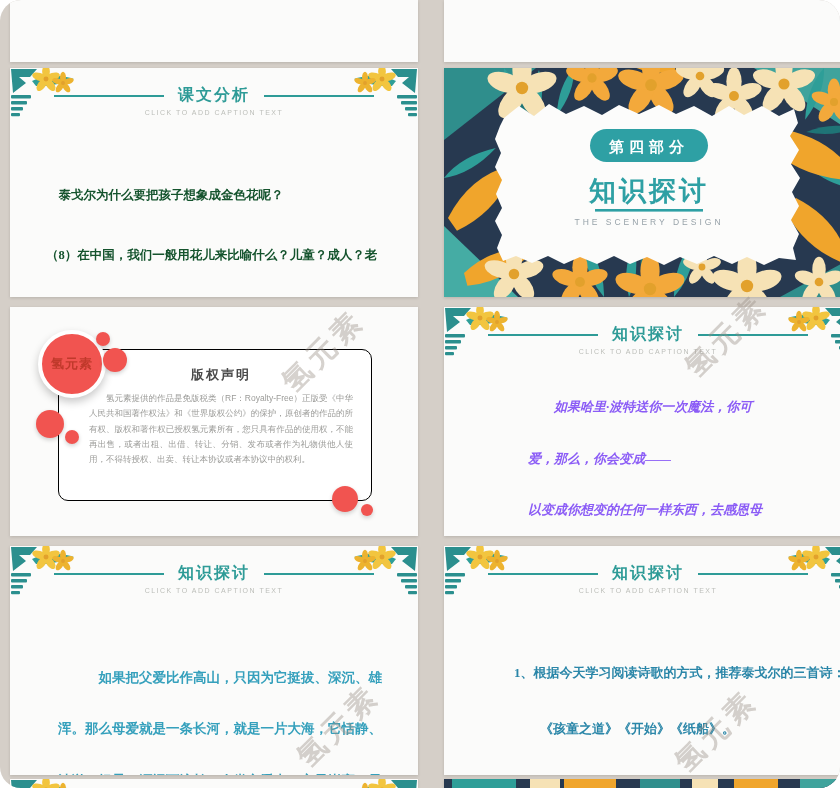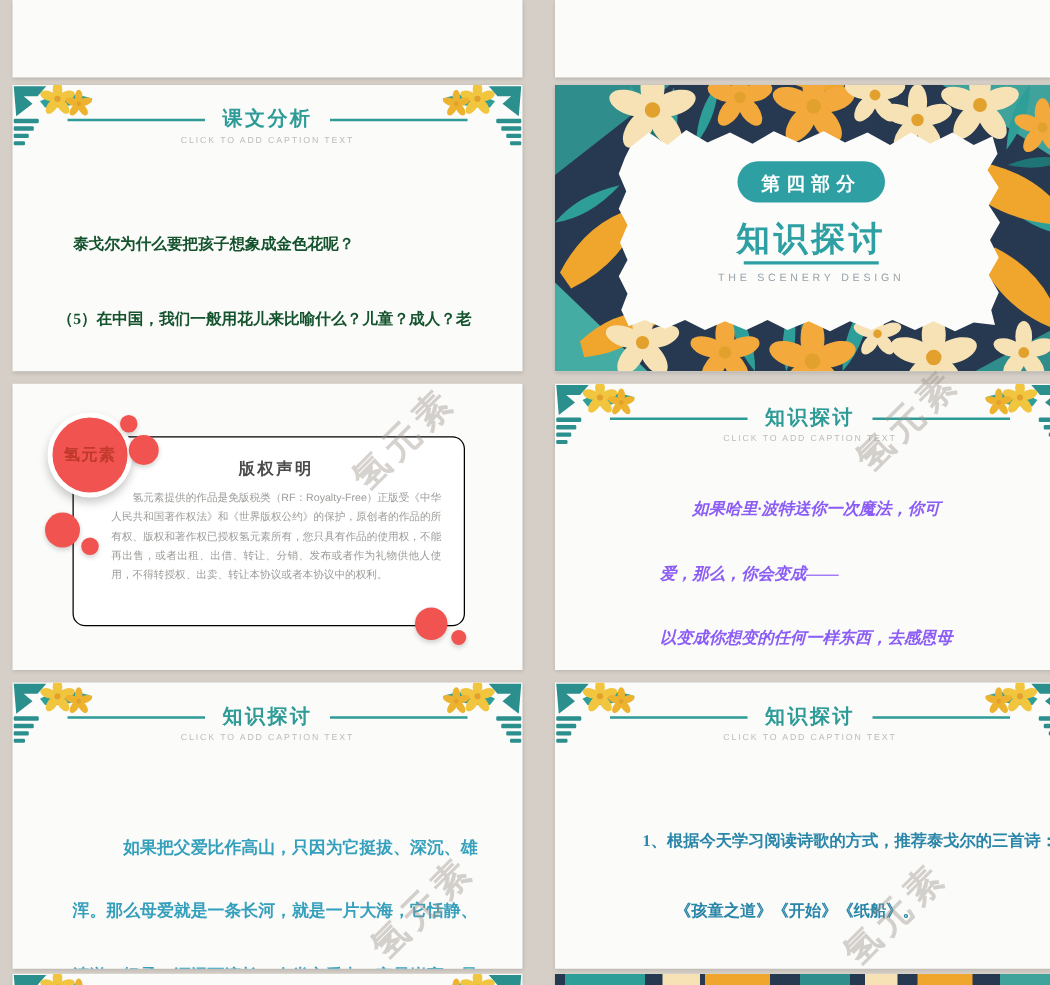--- a/index.html
+++ b/index.html
@@ -1,17 +1,17 @@
 <!DOCTYPE html>
 <html><head>
 <meta charset="utf-8">
 <style>
   html,body{margin:0;padding:0;}
   .canvas{position:relative;width:840px;height:788px;background:#D5CFC8;overflow:hidden;
-          font-family:"Liberation Serif","DejaVu Serif",serif;}
+          font-family:"Liberation Serif","DejaVu Serif",serif;border-radius:21px;}
   .slide{position:absolute;width:408px;height:229px;background:#FBFBFA;
          box-shadow:0 1px 3px rgba(0,0,0,.14);overflow:hidden;}
   .col-l{left:10px;} .col-r{left:444px;}
   .row-0{top:0;height:62px;} .row-1{top:68px;} .row-2{top:307px;} .row-3{top:546px;}
   .row-4{top:779px;height:9px;}
 
   
   .corner{position:absolute;top:0;left:0;}
   .corner.tr{left:auto;right:0;transform:scaleX(-1);}
 
@@ -104,21 +104,21 @@
         <use href="#corner-deco"></use>
       </svg>
     <div class="s-head">
       <div class="hline"></div>
       <div class="htitle">课文分析</div>
       <div class="hline"></div>
     </div>
     <div class="s-cap">CLICK TO ADD CAPTION TEXT</div>
     <div class="s1-body">
       <div>　泰戈尔为什么要把孩子想象成金色花呢？</div>
-      <div>（5）在中国，我们一般用花儿来比喻什么？儿童？成人？老</div>
+      <div>（8）在中国，我们一般用花儿来比喻什么？儿童？成人？老</div>
       
       
       
       
     </div>
   </div>
 
   <div class="slide row-1 col-r">
     <svg class="fill-svg" viewBox="0 0 408 229">
       <rect width="408" height="229" fill="#273950"></rect>

